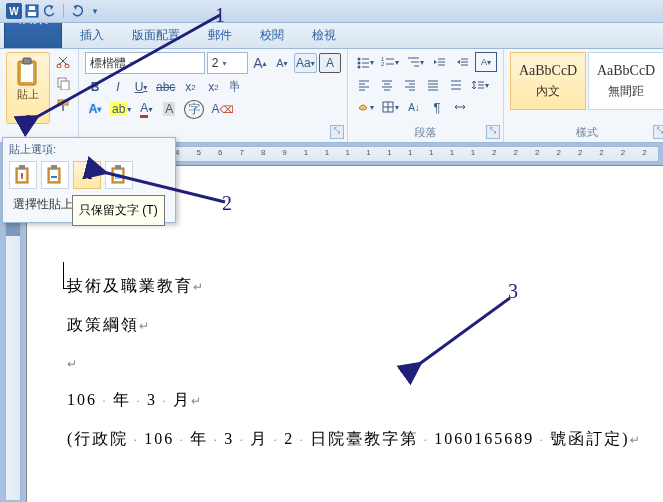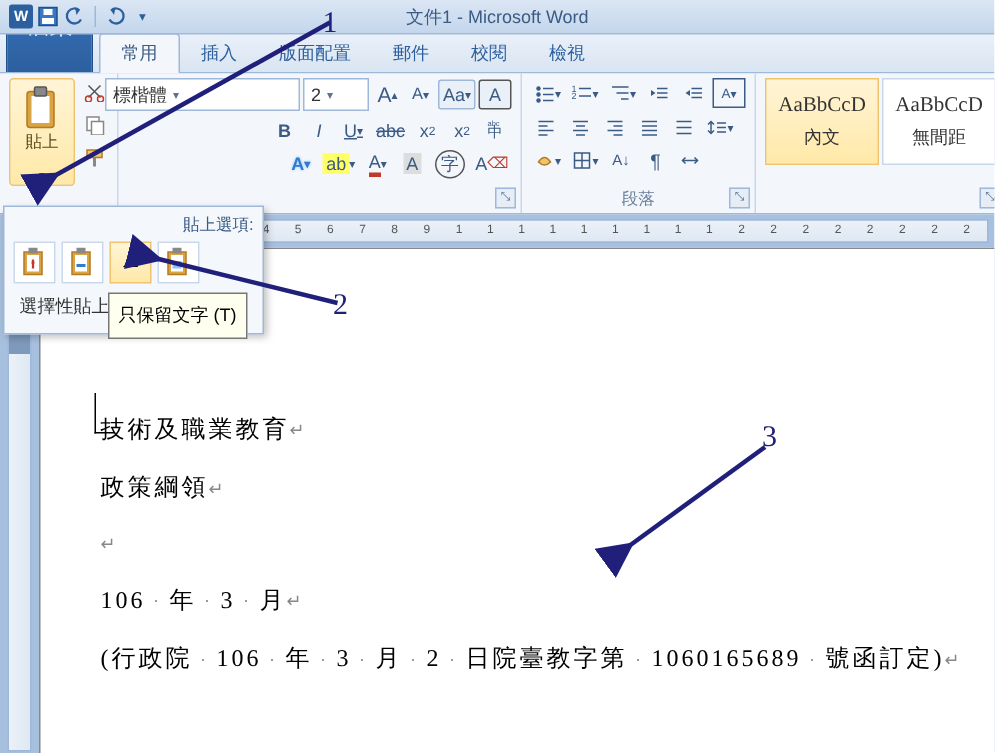--- a/index.html
+++ b/index.html
@@ -267,21 +267,20 @@
     background: #f4f7fb;
     border: 1px solid #9db8d9;
     box-shadow: 2px 2px 5px rgba(0,0,0,.25);
     padding: 4px 6px 6px 6px;
     z-index: 50;
   }
   .paste-drop .hdr {
     font-size: 11px;
     color: #3b5b84;
     margin-bottom: 4px;
-    text-align: right;
   }
   .paste-icons {
     display: flex; gap: 4px; margin-bottom: 4px;
   }
   .pi {
     width: 26px; height: 26px;
     border: 1px solid #c9d7ea;
     background: #fff;
     display:flex; align-items:center; justify-content:center;
     font-size:14px;
@@ -342,26 +341,24 @@
     </div>
     <div class="qsep"></div>
     <div class="qicon">
       <svg width="14" height="14">
           <path d="M4 3 A5 5 0 1 1 3 9" fill="none" stroke="#2c5f9e" stroke-width="1.5"></path>
           <path d="M7 1 L4 3 L6 6 Z" fill="#2c5f9e"></path>
         </svg>
     </div>
     <div class="qicon" style="font-size:9px;color:#2c5f9e;">▾</div>
   </div>
-  <div class="title-text">文件1 - Microsoft Word</div>
 </div>
 
 <div class="tabstrip">
   <div class="tab-file">檔案</div>
-  <div class="tab active">常用</div>
   <div class="tab">插入</div>
   <div class="tab">版面配置</div>
   <div class="tab">郵件</div>
   <div class="tab">校閱</div>
   <div class="tab">檢視</div>
 </div>
 
 <div class="ribbon">
 
   <div class="group" style="width:68px;">
@@ -392,21 +389,21 @@
         <div class="smicon">
           <svg width="14" height="14">
               <rect x="2" y="2" width="10" height="5" fill="#f0c36d" stroke="#b5791f"></rect>
               <rect x="6" y="7" width="2" height="6" fill="#888"></rect>
             </svg>
         </div>
       </div>
     </div>
   </div>
 
-  <div class="group" style="width:256px;align-items:flex-end;">
+  <div class="group" style="width:256px;">
     <div class="font-row1">
       <div class="dd" style="width:120px;">
         <span>標楷體</span>
         <span class="caret">▾</span>
       </div>
       <div class="dd" style="width:34px;">
         <span>2</span>
         <span class="caret">▾</span>
       </div>
       <div class="fbtn" style="font-size:14px;">A<span style="font-size:8px;">▴</span></div>
@@ -580,20 +577,21 @@
     <div style="display:flex;gap:2px;">
       <div class="style-box" style="border-color:#f0c36d;background:linear-gradient(#fff4d6,#ffe9a8);">
         <div class="preview">AaBbCcD</div>
         <div class="name">內文</div>
       </div>
       <div class="style-box">
         <div class="preview">AaBbCcD</div>
         <div class="name">無間距</div>
       </div>
     </div>
+    <div class="group-label">樣式</div>
     <div class="launcher">⤡</div>
   </div>
 </div>
 
 <div class="ruler-area">
   <div class="ruler-v"></div>
   <div class="ruler-h">
     <span class="dark" style="width:110px;"></span>
     <span style="position:absolute;left:0;right:0;top:1px;letter-spacing:17px;padding-left:20px;">12112345678911111111122222222233333333344</span>
   </div>

